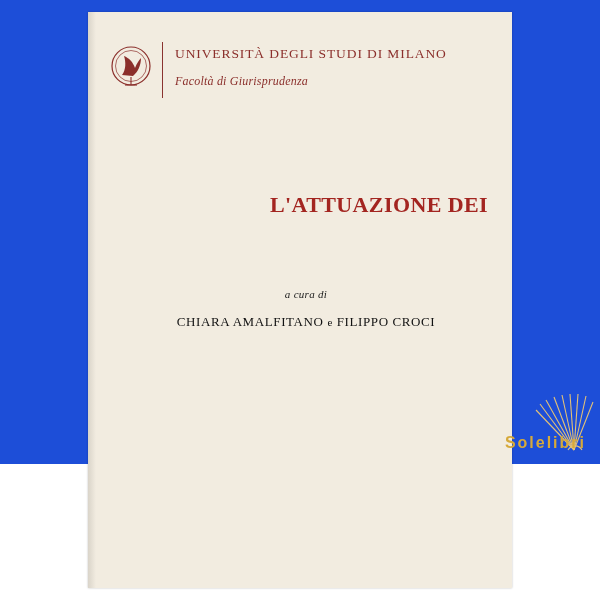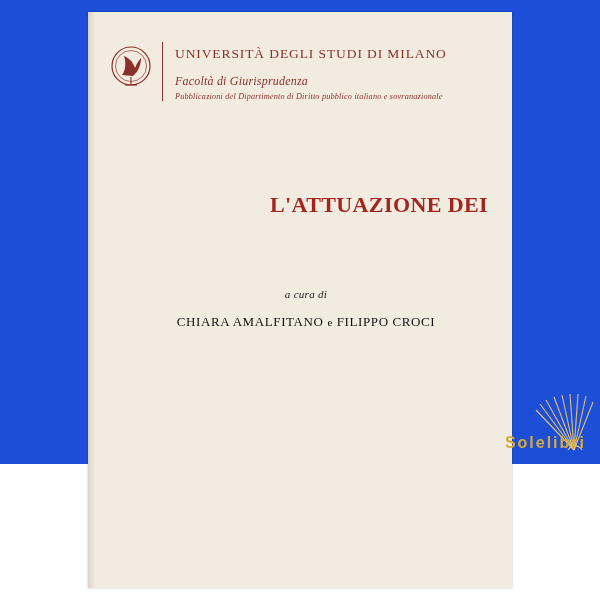--- a/index.html
+++ b/index.html
@@ -187,21 +187,20 @@
           <circle cx="23" cy="22" r="15.5" fill="none" stroke="#8b2f2b" stroke-width="0.7"></circle>
           <path d="M14 31 C18 26 18 18 16 12 C21 14 25 18 27 24 C29 19 31 16 33 14 C33 21 30 28 25 32 Z" fill="#8b2f2b"></path>
           <path d="M23 33 L23 41" stroke="#8b2f2b" stroke-width="1.1"></path>
           <path d="M17 41 L29 41" stroke="#8b2f2b" stroke-width="1.1"></path>
         </svg>
       </span>
       <span class="header-rule"></span>
       <div class="header-text">
         <div class="uni-name">Università degli Studi di Milano</div>
         <div class="faculty">Facoltà di Giurisprudenza</div>
-        <div class="dept">Pubblicazioni del Dipartimento di Diritto pubblico italiano e sovranazionale</div>
       </div>
     </div>
 
     <div class="title-block">
       <div class="title-line">L'ATTUAZIONE DEI</div>
     </div>
 
     <div class="editors-block">
       <div class="acura">a cura di</div>
       <div class="editors">

